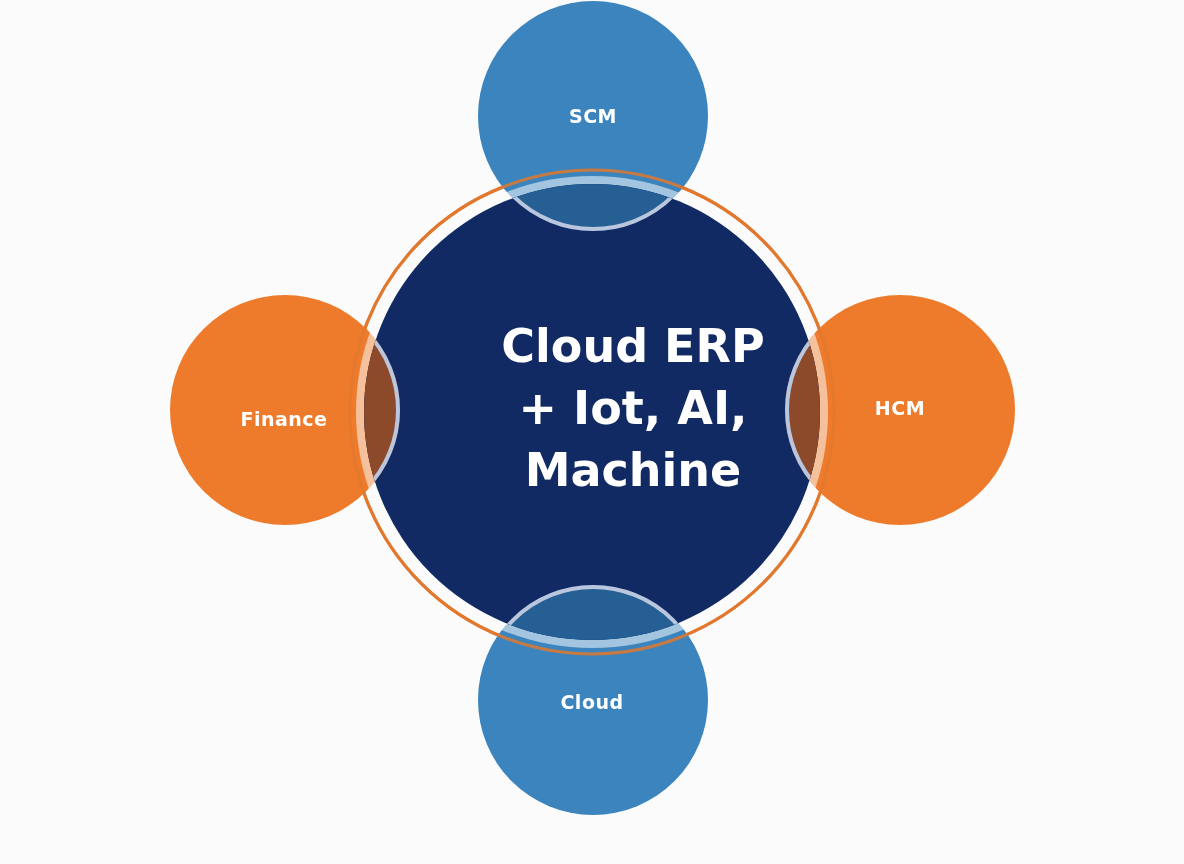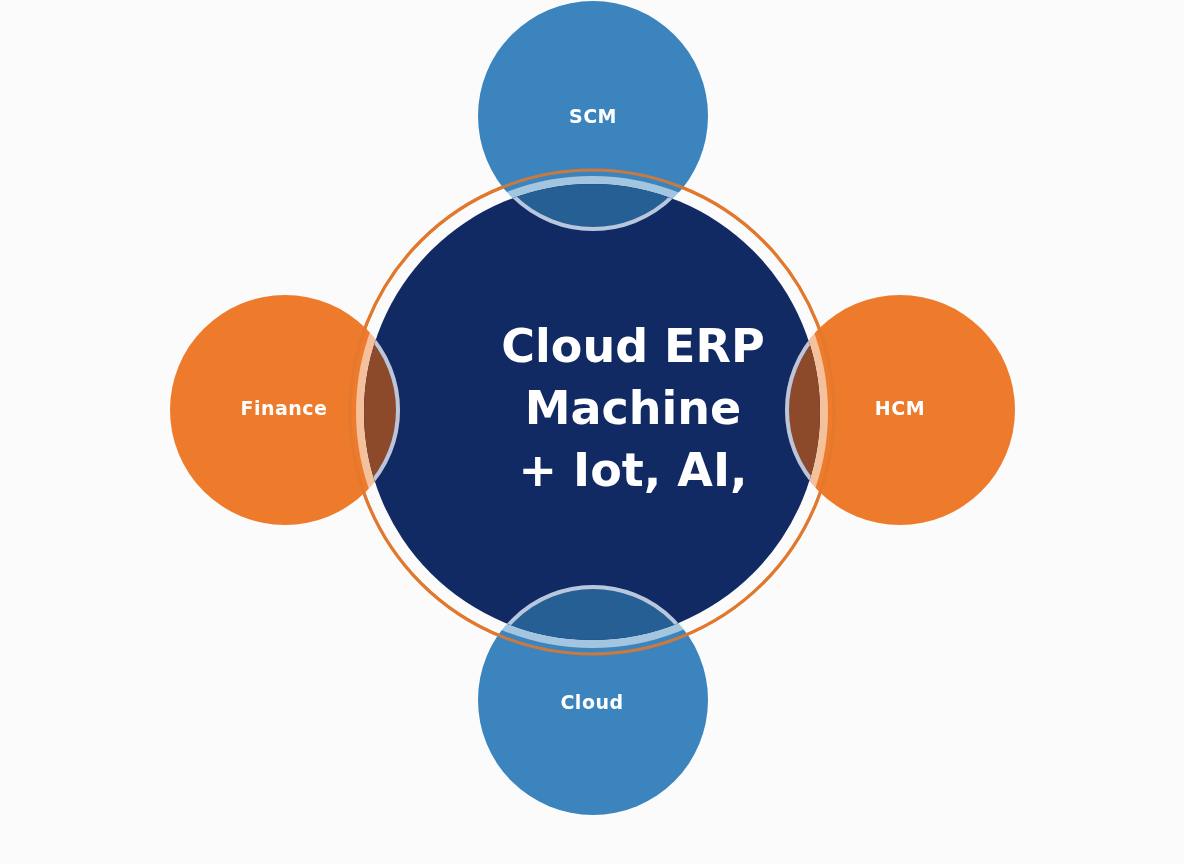--- a/index.html
+++ b/index.html
@@ -50,22 +50,22 @@
       <circle cx="593" cy="116" r="113" fill="none" stroke="#b9c6de" stroke-width="4"></circle>
       <circle cx="593" cy="700" r="113" fill="none" stroke="#b9c6de" stroke-width="4"></circle>
       <circle cx="285" cy="410" r="113" fill="none" stroke="#b9c6de" stroke-width="4"></circle>
       <circle cx="900" cy="410" r="113" fill="none" stroke="#b9c6de" stroke-width="4"></circle>
     </g>
 
     <circle cx="592" cy="412" r="242" fill="none" stroke="#e2782e" stroke-width="3" opacity="0.85"></circle>
   </svg>
 
   <div class="lbl sat" style="left:593px; top:116px;">SCM</div>
-  <div class="lbl sat" style="left:284px; top:408px;">Finance</div>
+  <div class="lbl sat" style="left:284px; top:419px;">Finance</div>
   <div class="lbl sat" style="left:900px; top:408px;">HCM</div>
   <div class="lbl sat" style="left:592px; top:702px;">Cloud</div>
 
   <div class="lbl core" style="left:593px; top:408px;margin-left:40px;">
     <div>Cloud ERP</div>
+    <div>+ Iot, AI,</div>
     <div>Machine</div>
-    <div>+ Iot, AI,</div>
   </div>
 </div>
 
 </body></html>

